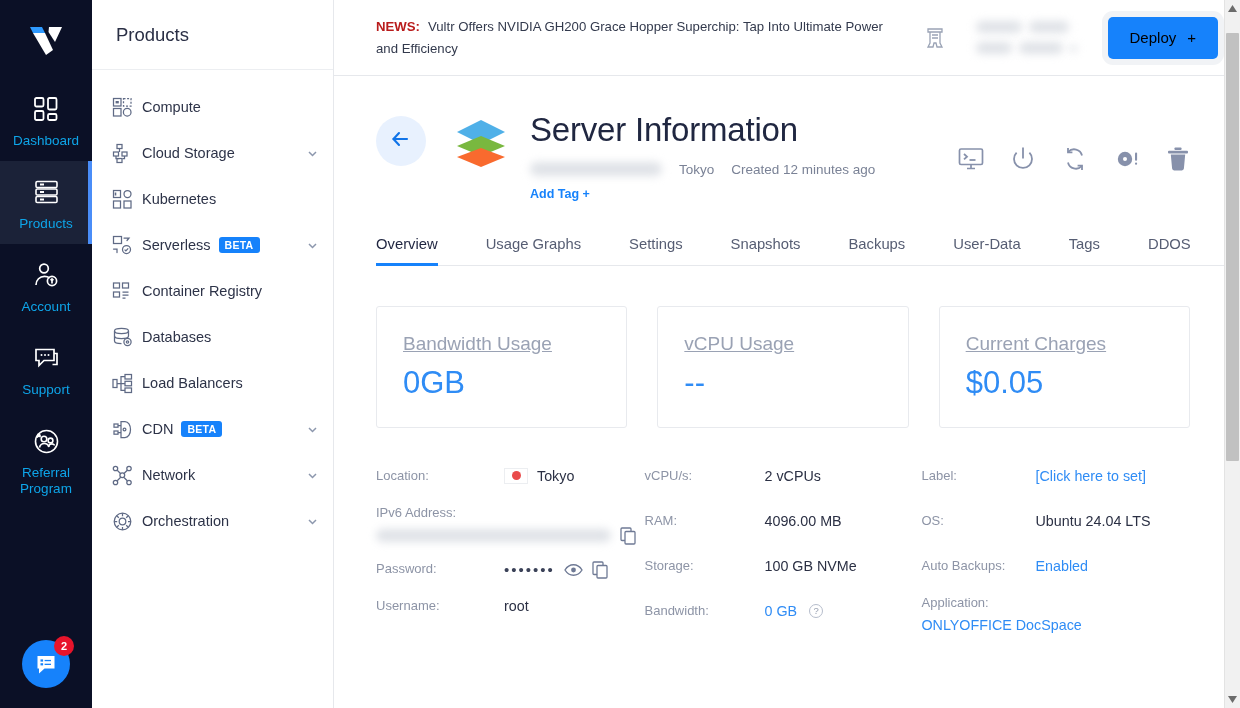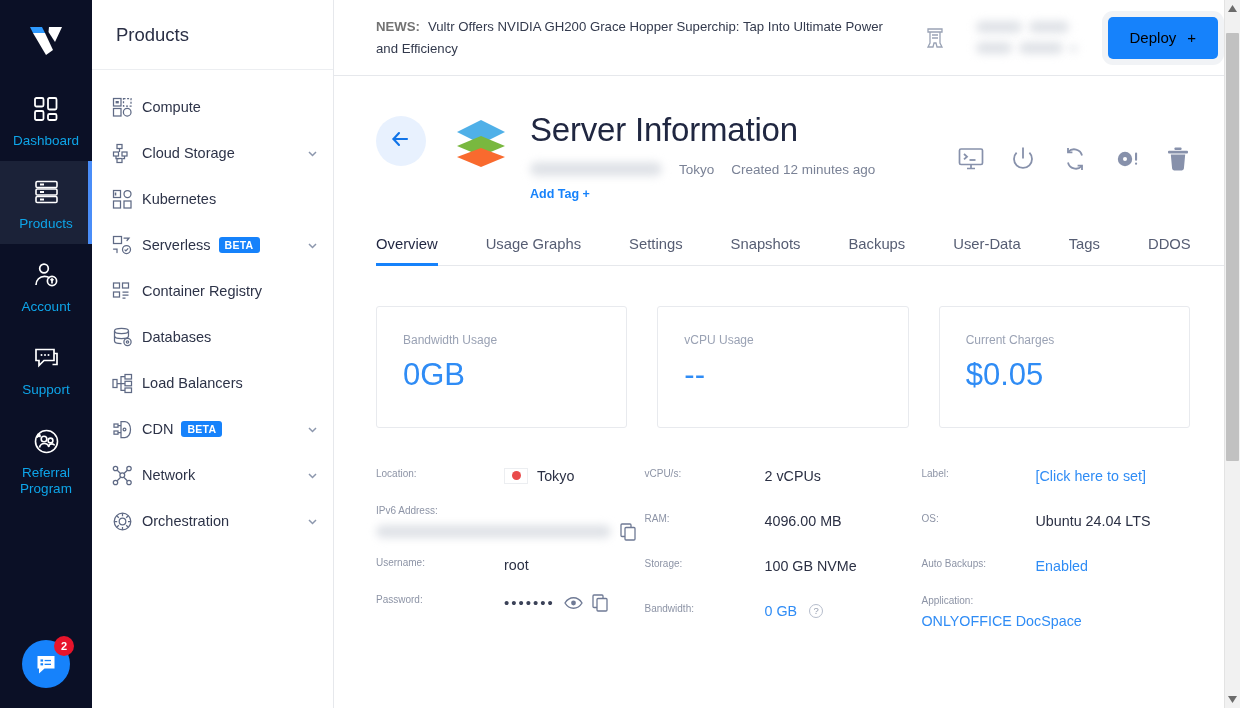--- a/index.html
+++ b/index.html
@@ -73,21 +73,21 @@
   .chev { margin-left: auto; color: #8c97ad; display: flex; align-items: center; }
 
   
   .main { flex: 1 1 auto; height: 708px; position: relative; background: #fff; overflow: hidden; }
 
   .newsbar {
     height: 76px; border-bottom: 1px solid #e6e8ec;
     display: flex; align-items: center; padding: 0 22px 0 42px; gap: 0;
   }
   .news-text { max-width: 520px; font-size: 13.2px; line-height: 1.62; color: #333a4d; }
-  .news-tag { color: #737373; font-weight: bold; margin-right: 8px; }
+  .news-tag { color: #b91c1c; font-weight: bold; margin-right: 8px; }
   .news-icon { margin-left: 28px; color: #9aa3b5; display: flex; align-items: center; }
   .blur-box { background: #dfe2e7; border-radius: 7px; filter: blur(4px); }
   .redact-stack { margin-left: 30px; display: flex; flex-direction: column; gap: 9px; }
   .redact-row { display: flex; align-items: center; gap: 7px; }
   .deploy-btn {
     margin-left: auto; background: #1682fb; color: #000000;
     font-size: 15px; border: none; border-radius: 5px;
     padding: 0 22px; height: 42px; cursor: pointer;
     box-shadow: 0 0 0 6px rgba(240,242,245,.9);
     display: flex; align-items: center; gap: 11px;
@@ -118,28 +118,28 @@
   .tab.active { color: #1f2540; }
   .tab.active::after {
     content: ""; position: absolute; left: 0; right: 0; bottom: -1px; height: 3px; background: #1682fb;
   }
 
   .cards { display: flex; gap: 30px; margin-top: 40px; padding-right: 50px; }
   .card {
     flex: 1 1 0; border: 1px solid #e8eaee; border-radius: 3px;
     height: 122px; padding: 26px 26px 0;
   }
-  .card-label { font-size: 12px; color: #9aa2b4; }
+  .card-label { font-size: 19px; color: #9aa2b4; text-decoration: underline; }
   .card-value { font-size: 31px; color: #2f8cf5; margin-top: 10px; font-weight: 300; }
 
   .details { display: flex; margin-top: 40px; padding-right: 50px; }
   .dcol { flex: 1 1 0; }
   .dcol.c2 { flex: 0 0 277px; }
   .drow { display: flex; align-items: flex-start; margin-bottom: 16px; min-height: 21px; }
-  .dlabel { font-size: 10px; color: #8d94a6; flex: 0 0 auto; }
+  .dlabel { font-size: 13px; color: #8d94a6; flex: 0 0 auto; }
   .dcol.c1 .dlabel { width: 128px; }
   .dcol.c2 .dlabel { width: 120px; }
   .dcol.c3 .dlabel { width: 114px; }
   .dval { font-size: 14.3px; color: #2b3044; display: flex; align-items: center; gap: 9px; }
   .dval.link { color: #2f8cf5; cursor: pointer; }
   .flag {
     width: 24px; height: 16px; background: #fff; border: 1px solid #eceef1;
     display: flex; align-items: center; justify-content: center; flex: 0 0 24px;
   }
   .flag-dot { width: 9px; height: 9px; border-radius: 50%; background: #e94b4b; }
@@ -566,43 +566,43 @@
             <span class="dlabel">IPv6 Address:</span>
             <span class="dval">
               <span class="blur-box" style="width:235px;height:13px;"></span>
               <span class="copy-ico">
                 <svg width="17" height="18" viewBox="0 0 17 18" fill="none" stroke="currentColor" stroke-width="1.3">
                   <rect x="1" y="1" width="10" height="12.5" rx="1"></rect>
                     <rect x="5" y="4.5" width="10" height="12.5" rx="1" fill="#fff"></rect>
                 </svg>
               </span>
             </span>
-          </div>
-          <div class="drow">
-            <span class="dlabel">Username:</span>
-            <span class="dval">root</span>
           </div>
           <div class="drow">
             <span class="dlabel">Password:</span>
             <span class="dval">
               <span class="pw-dots">•••••••</span>
               <span class="eye-ico">
                 <svg width="19" height="14" viewBox="0 0 19 14" fill="none" stroke="currentColor" stroke-width="1.4">
                   <path d="M1 7s3.2-5.2 8.5-5.2S18 7 18 7s-3.2 5.2-8.5 5.2S1 7 1 7z"></path>
                   <circle cx="9.5" cy="7" r="2.4" fill="currentColor" stroke="none"></circle>
                 </svg>
               </span>
               <span class="copy-ico">
                 <svg width="17" height="18" viewBox="0 0 17 18" fill="none" stroke="currentColor" stroke-width="1.3">
                   <rect x="1" y="1" width="10" height="12.5" rx="1"></rect>
                     <rect x="5" y="4.5" width="10" height="12.5" rx="1" fill="#fff"></rect>
                 </svg>
               </span>
             </span>
           </div>
+          <div class="drow">
+            <span class="dlabel">Username:</span>
+            <span class="dval">root</span>
+          </div>
         </div>
 
         <div class="dcol c2">
           <div class="drow">
             <span class="dlabel">vCPU/s:</span>
             <span class="dval">2 vCPUs</span>
           </div>
           <div class="drow" style="margin-top:24px;">
             <span class="dlabel">RAM:</span>
             <span class="dval">4096.00 MB</span>

